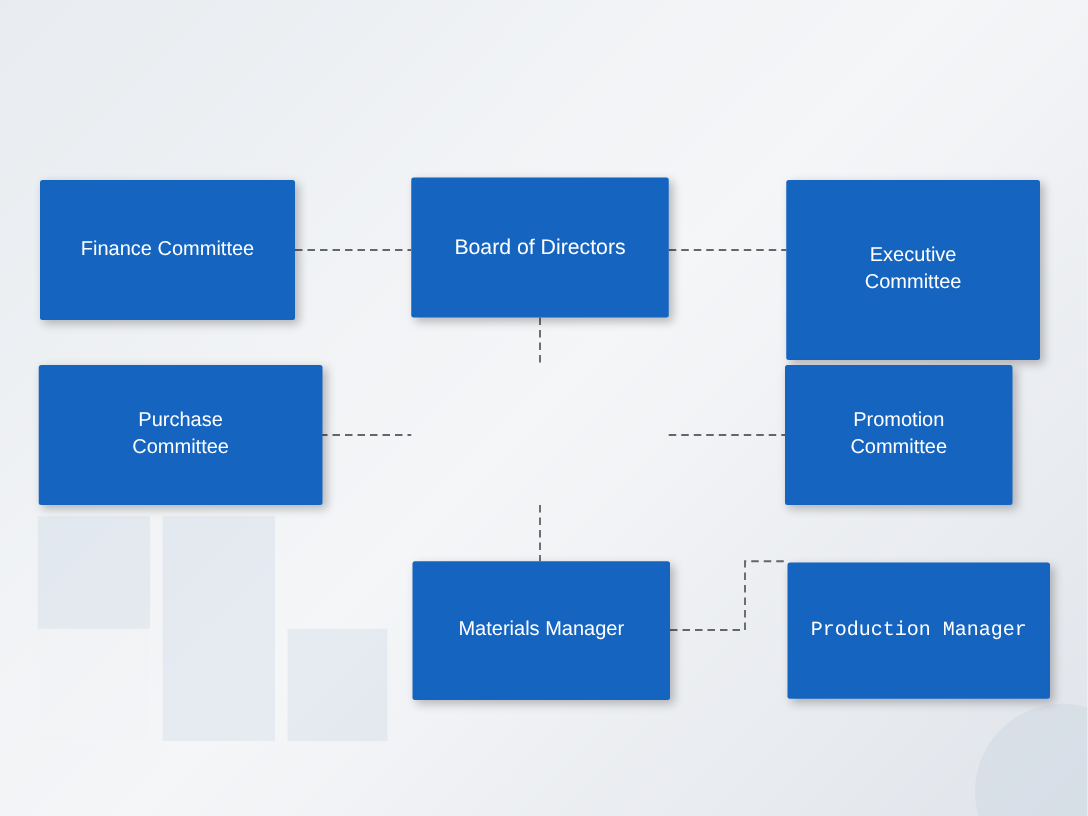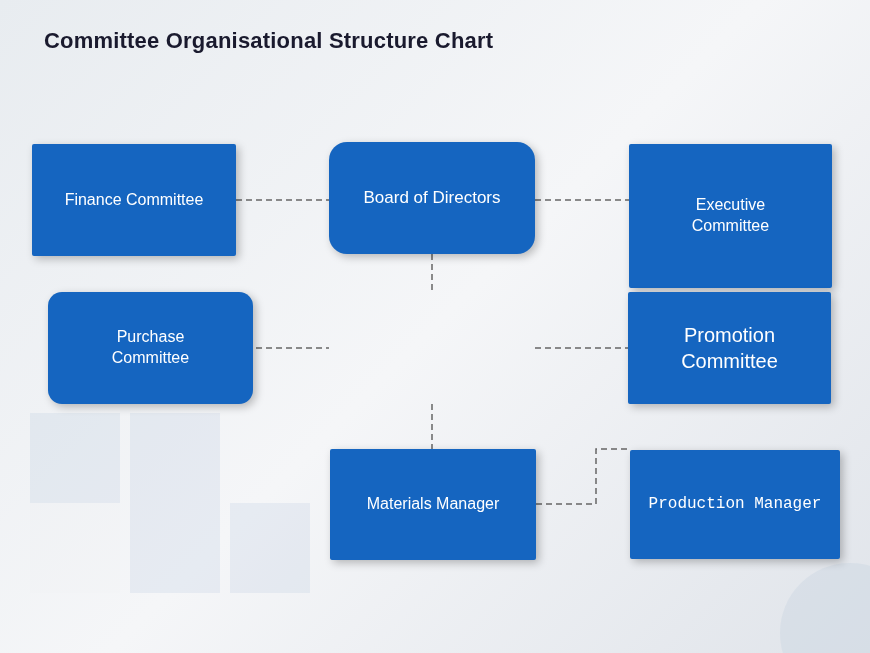--- a/index.html
+++ b/index.html
@@ -74,46 +74,44 @@
       left: 32px; top: 144px;
       width: 204px; height: 112px;
       font-size: 16px;
       justify-content: center;
     }
 
     #board-of-directors {
       left: 329px; top: 142px;
       width: 206px; height: 112px;
       font-size: 17px;
-      border-radius: 18px;
     }
 
     #executive-committee {
       left: 629px; top: 144px;
       width: 203px; height: 144px;
       font-size: 16px;
     }
 
     #purchase-committee {
-      left: 48px; top: 292px;
-      width: 205px; height: 112px;
+      left: 31px; top: 292px;
+      width: 227px; height: 112px;
       font-size: 16px;
-      border-radius: 14px;
     }
 
     #general-manager {
       left: 329px; top: 292px;
       width: 206px; height: 112px;
       font-size: 17px;
     }
 
     #promotion-committee {
       left: 628px; top: 292px;
-      width: 203px; height: 112px;
-      font-size: 20px;
+      width: 182px; height: 112px;
+      font-size: 16px;
     }
 
     #materials-manager {
       left: 330px; top: 449px;
       width: 206px; height: 111px;
       font-size: 16px;
       text-align: right;
     }
 
     #production-manager {
@@ -133,21 +131,20 @@
     <rect x="100" y="80" width="90" height="90" class="watermark-shape"></rect>
     <rect x="100" y="170" width="90" height="90" class="watermark-shape"></rect>
     <rect x="200" y="170" width="90" height="90" class="watermark-shape"></rect>
     <rect x="0" y="170" width="90" height="90" fill="#4a7ab5" opacity="0.05"></rect>
   </svg>
 
   <svg style="position:absolute;bottom:0;right:0;pointer-events:none;" width="120" height="120" viewBox="0 0 120 120">
     <circle cx="100" cy="100" r="70" fill="#c8d4e0" opacity="0.4"></circle>
   </svg>
 
-  <h1 class="chart-title">Committee Organisational Structure Chart</h1>
 
   <svg class="connectors">
 
     <defs>
       <style>
         .dashed { stroke: #666; stroke-width: 1.5; stroke-dasharray: 6,4; fill: none; }
         .solid { stroke: #666; stroke-width: 1.5; fill: none; }
       </style>
     </defs>
 

